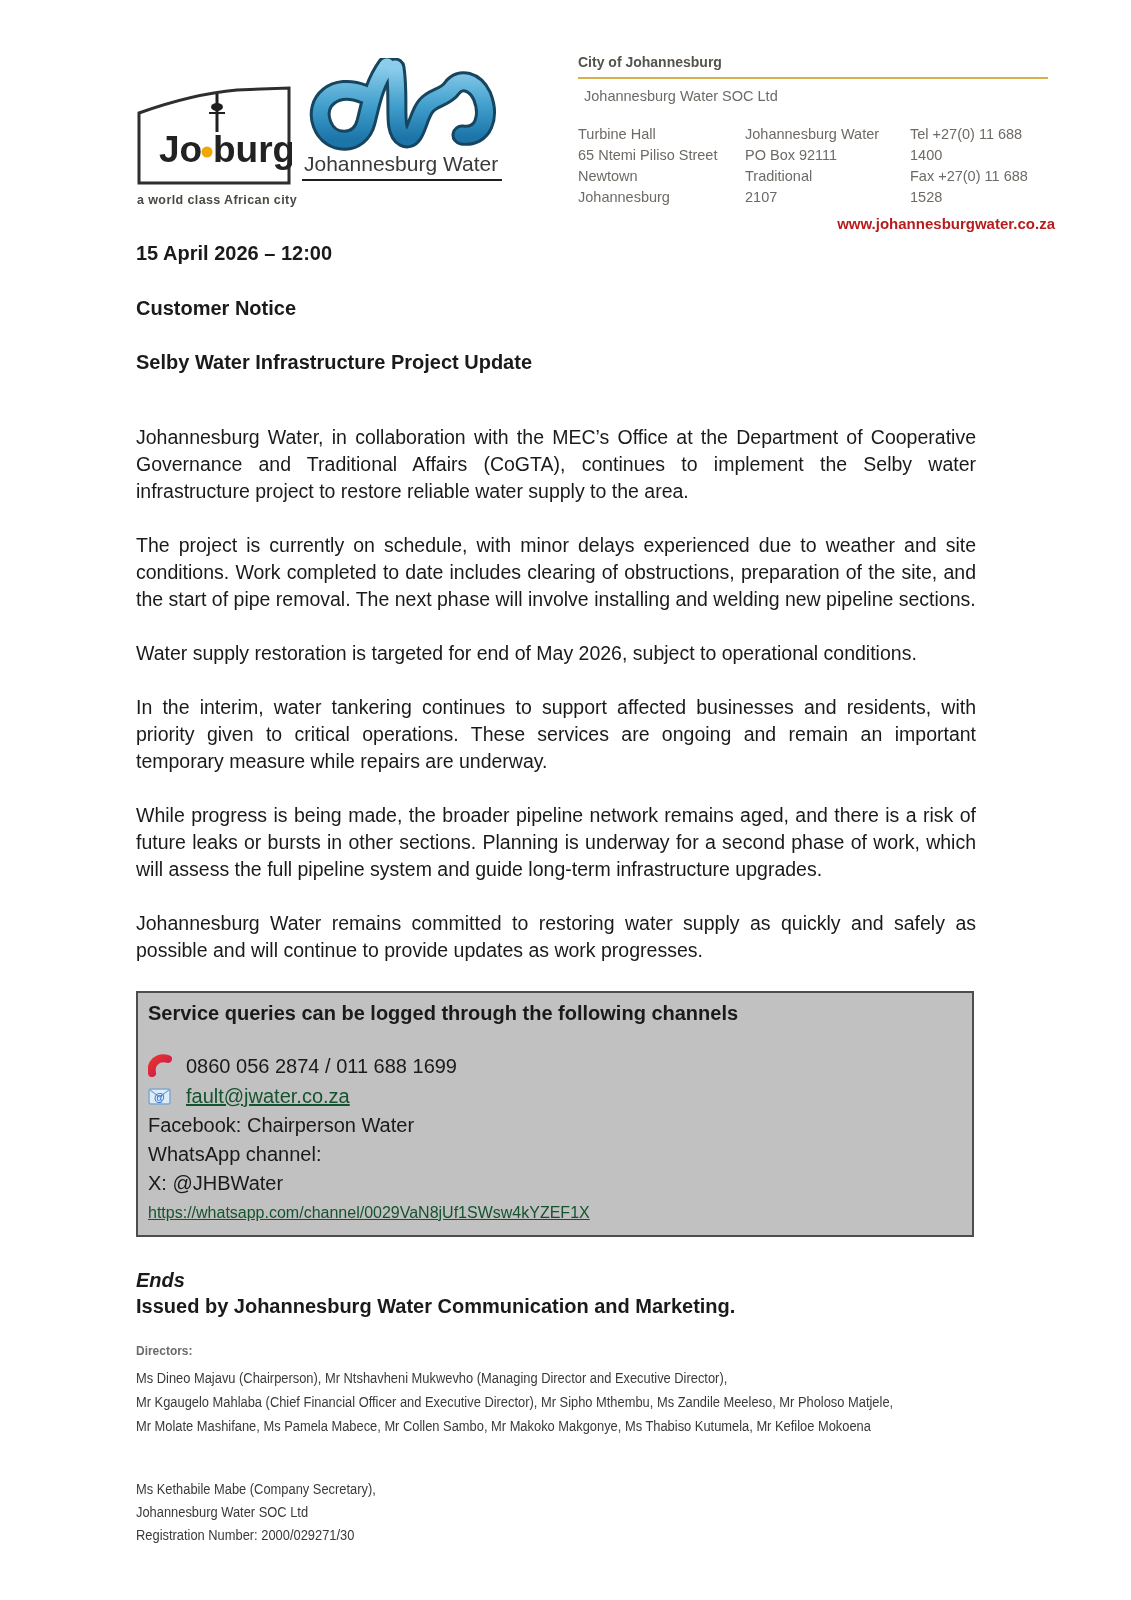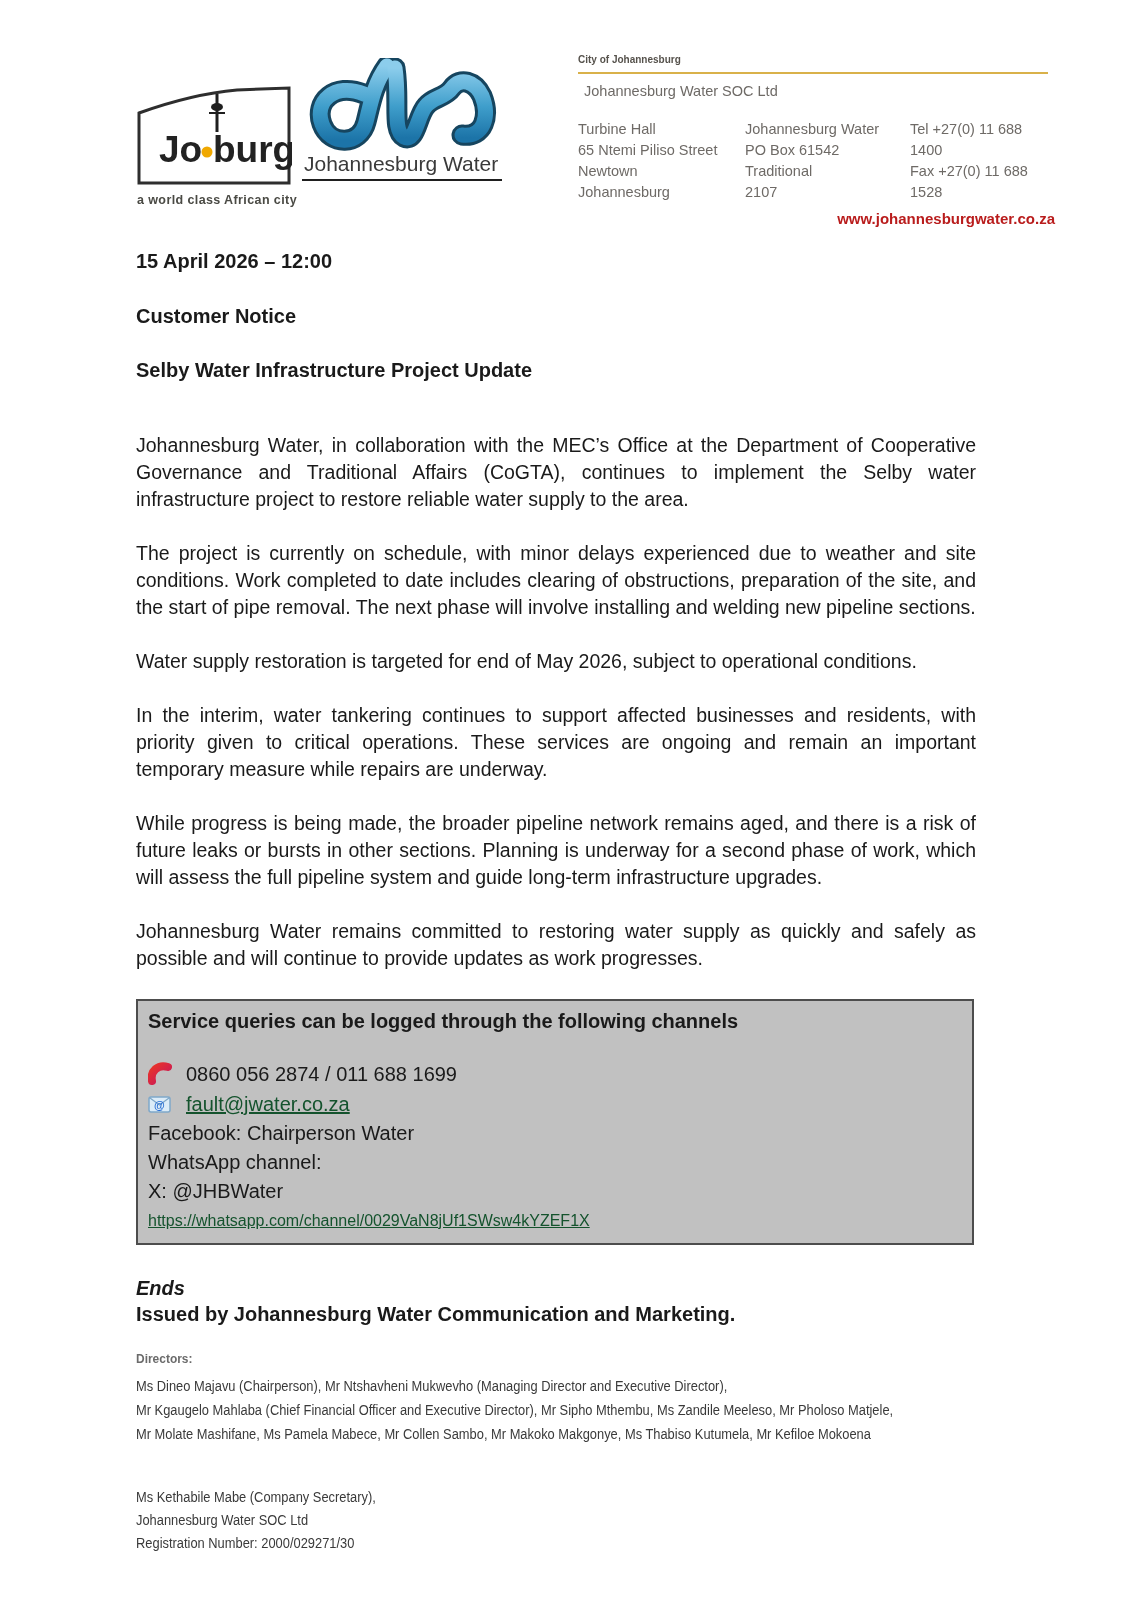--- a/index.html
+++ b/index.html
@@ -25,33 +25,33 @@
   .jw-logo { position: absolute; left: 302px; top: 58px; width: 215px; }
   .jw-logo svg { display: block; }
   .jw-label {
     display: inline-block;
     font-size: 21px; color: #3a3a3a;
     border-bottom: 2px solid #1f1f1f;
     padding: 0 4px 3px 2px; margin-top: -4px;
   }
 
   .contact { position: absolute; left: 578px; top: 54px; width: 477px; font-size: 14.5px; color: #6e6a66; }
-  .contact-city { font-size: 10px; font-weight: bold; color: #56524c; }
+  .contact-city { font-size: 14px; font-weight: bold; color: #56524c; }
   .contact-rule { border: 0; border-top: 2px solid #d9b14a; margin: 7px 0 9px 0; width: 470px; }
   .contact-company { padding-left: 6px; margin-bottom: 20px; }
   .contact-cols { display: flex; line-height: 21px; }
   .contact-col1 { width: 167px; }
   .contact-col2 { width: 165px; }
   .contact-col3 { width: 145px; }
   .contact-web { margin-top: 7px; text-align: right; font-weight: bold; color: #b91c1c; font-size: 15px; padding-right: 0; }
 
   
   .content { position: absolute; left: 136px; top: 230px; width: 840px; }
   .h-line { font-size: 20px; font-weight: bold; line-height: 27px; margin-bottom: 27px; }
-  .h-date { margin-top: 18px; margin-bottom: 28px; }
+  .h-date { margin-top: 10px; margin-bottom: 28px; }
   .h-subject { margin-bottom: 48px; }
   .para { font-size: 19.5px; line-height: 27px; text-align: justify; margin-bottom: 27px; }
 
   
   .service-box {
     width: 838px;
     background: #c1c1c1;
     border: 2px solid #4d4d4d;
     padding: 6px 28px 8px 10px;
     margin-bottom: 30px;
@@ -126,21 +126,21 @@
       <div class="contact-company">Johannesburg Water SOC Ltd</div>
       <div class="contact-cols">
         <div class="contact-col1">
           <div>Turbine Hall</div>
           <div>65 Ntemi Piliso Street</div>
           <div>Newtown</div>
           <div>Johannesburg</div>
         </div>
         <div class="contact-col2">
           <div>Johannesburg Water</div>
-          <div>PO Box 61542</div>
+          <div>PO Box 92111</div>
           <div>Traditional</div>
           <div>2107</div>
         </div>
         <div class="contact-col3">
           <div>Tel +27(0) 11 688 1400</div>
           <div>Fax +27(0) 11 688 1528</div>
         </div>
       </div>
       <div class="contact-web">www.johannesburgwater.co.za</div>
     </div>

